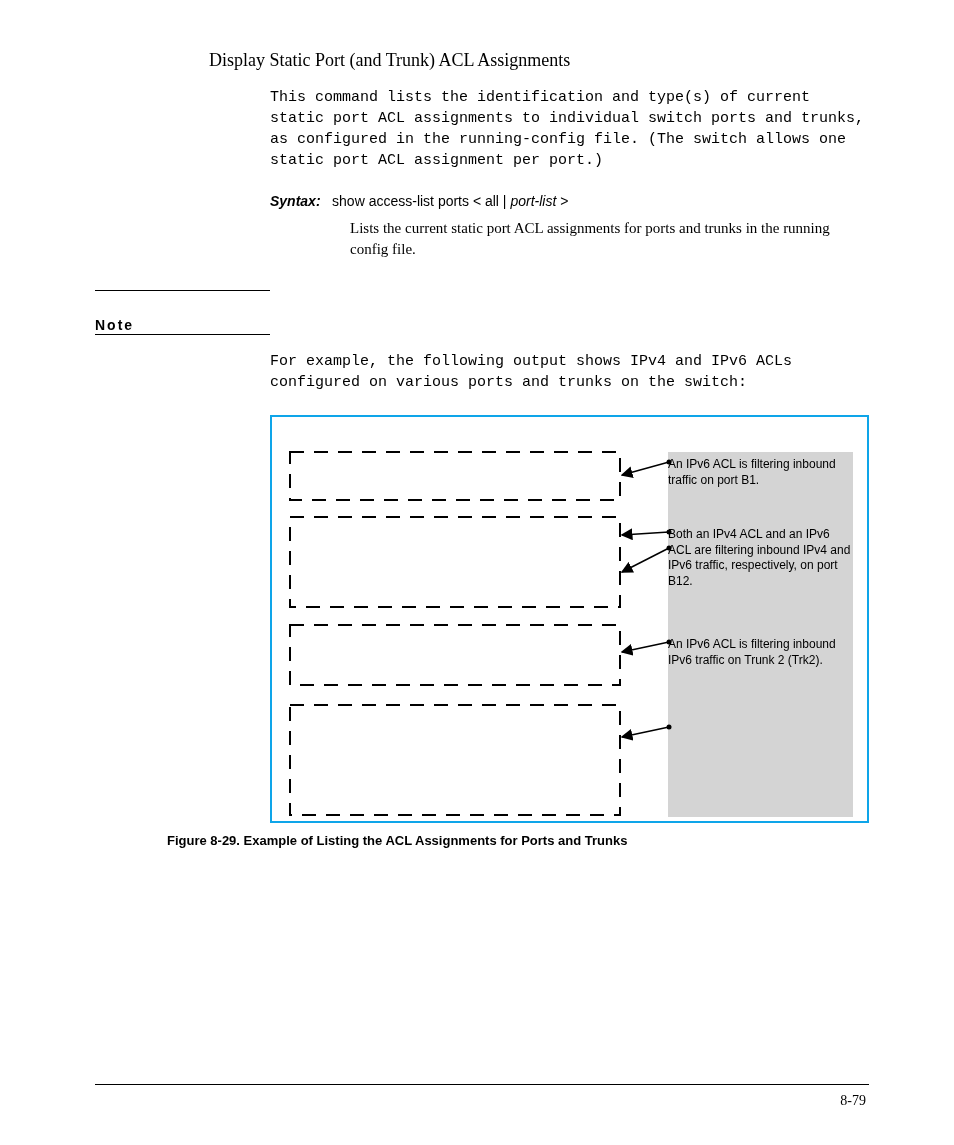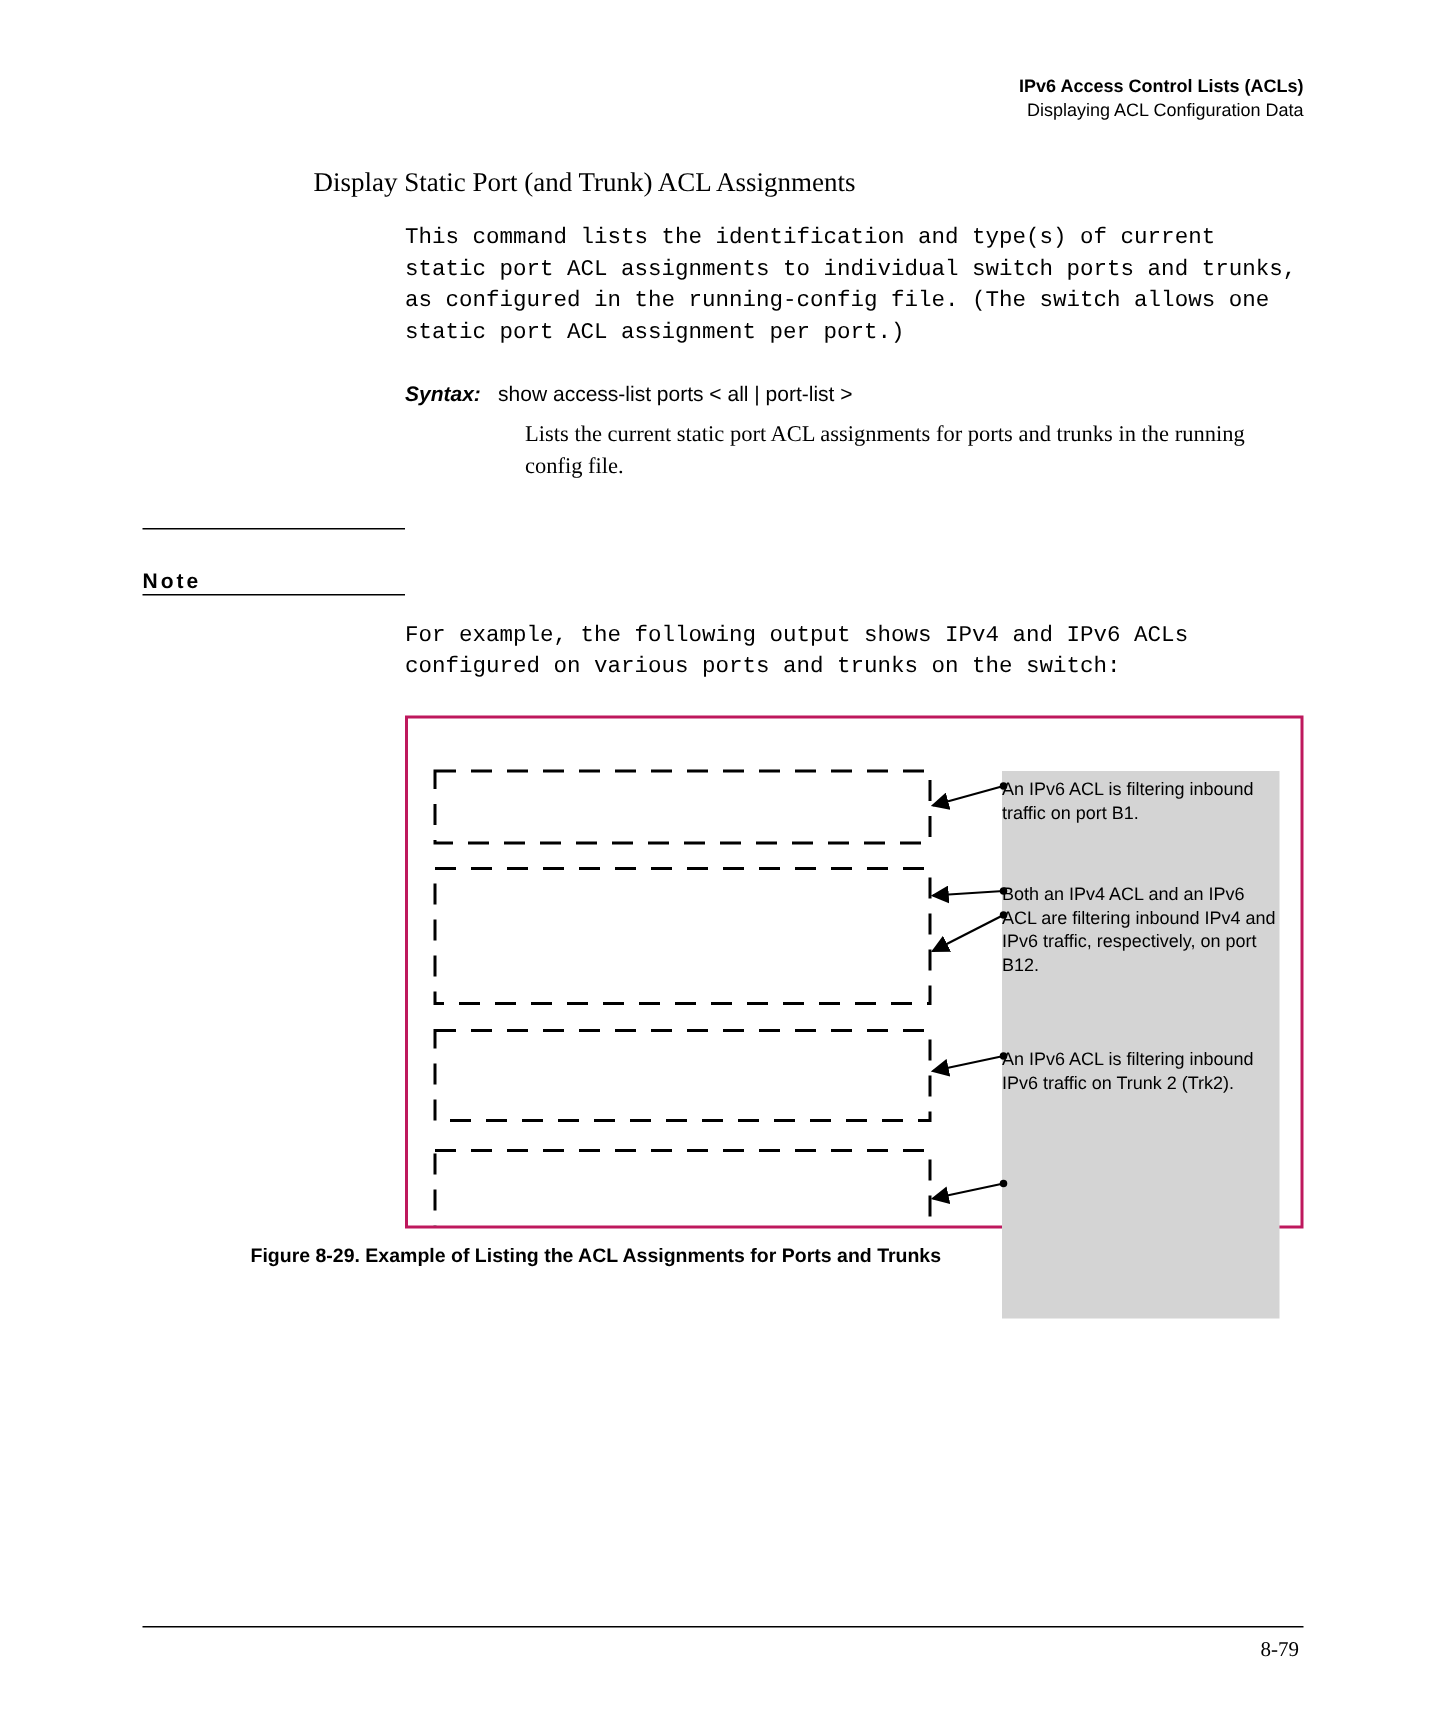--- a/index.html
+++ b/index.html
@@ -44,21 +44,21 @@
   }
   .syntax-label {
     font-family: Arial, Helvetica, sans-serif;
     font-weight: bold;
     font-style: italic;
   }
   .syntax-cmd {
     font-family: Arial, Helvetica, sans-serif;
     margin-left: 8px;
   }
-  .syntax-arg { }
+  .syntax-arg { font-style: italic; }
   .syntax-desc {
     margin: 8px 0 0 80px;
     font-size: 15px;
     line-height: 1.4;
   }
   .note-row {
     display: flex;
     margin-bottom: 18px;
   }
   .note-label {
@@ -82,22 +82,22 @@
   }
   .note-body {
     flex: 1;
     font-size: 15px;
     line-height: 1.4;
     padding-top: 0;
   }
   .bold-sans { font-family: Arial, Helvetica, sans-serif; font-weight: bold; }
   .figure-box {
     margin-left: 175px;
-    border: 2px solid #be185d;
-    height: 342px;
+    border: 2px solid #0ea5e9;
+    height: 408px;
     position: relative;
     box-sizing: border-box;
   }
   .callout-bg {
     position: absolute;
     right: 14px;
     top: 35px;
     width: 185px;
     height: 365px;
     background: #d4d4d4;
@@ -127,24 +127,20 @@
     position: absolute;
     right: 88px;
     bottom: 36px;
     font-size: 14px;
   }
 </style>
 </head>
 <body>
 <div class="page">
 
-<div class="header">
-  <div class="chapter">IPv6 Access Control Lists (ACLs)</div>
-  <div>Displaying ACL Configuration Data</div>
-</div>
 
 <h2 class="section-title">Display Static Port (and Trunk) ACL Assignments</h2>
 
 <p class="body-text">This command lists the identification and type(s) of current static port ACL assignments to individual switch ports and trunks, as configured in the running-config file. (The switch allows one static port ACL assignment per port.)</p>
 
 <div class="syntax-block">
   <span class="syntax-label">Syntax:</span>
   <span class="syntax-cmd">
     <span>show access-list ports &lt; all | </span><span class="syntax-arg">port-list</span><span> &gt;</span>
   </span>

